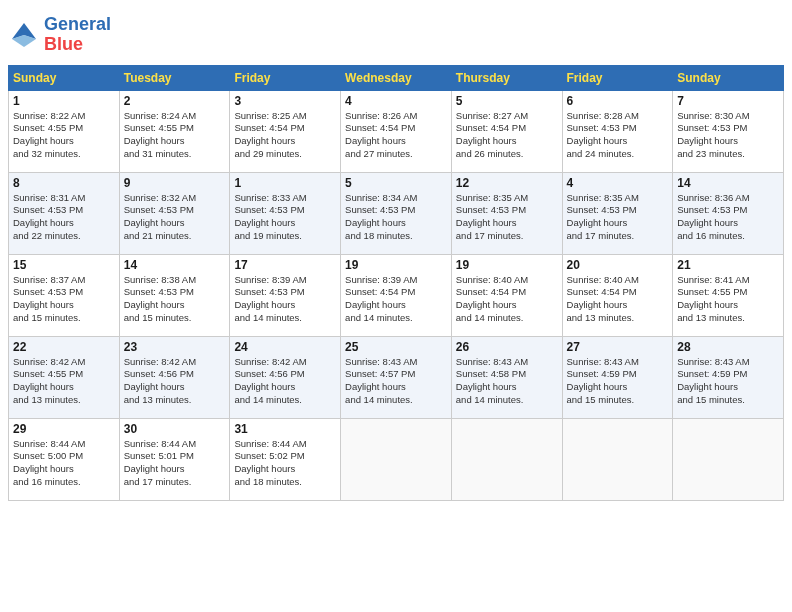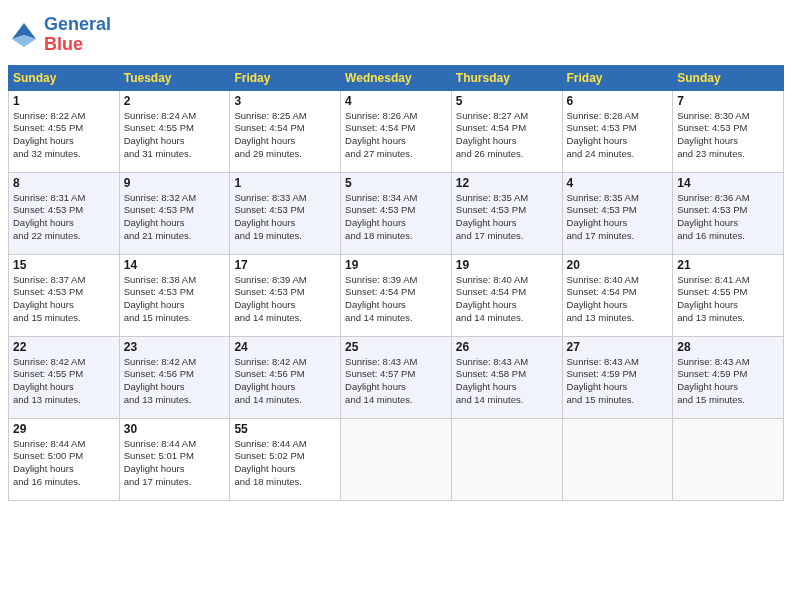--- a/index.html
+++ b/index.html
@@ -402,21 +402,21 @@
           <td>
         <span class="day-num">30</span>
         <div class="day-info">
           Sunrise: 8:44 AM<br>
           Sunset: 5:01 PM<br>
           Daylight hours<br>
           and 17 minutes.
         </div>
       </td>
           <td>
-        <span class="day-num">55</span>
+        <span class="day-num">31</span>
         <div class="day-info">
           Sunrise: 8:44 AM<br>
           Sunset: 5:02 PM<br>
           Daylight hours<br>
           and 18 minutes.
         </div>
       </td>
           <td class="empty-cell"></td>
           <td class="empty-cell"></td>
           <td class="empty-cell"></td>

